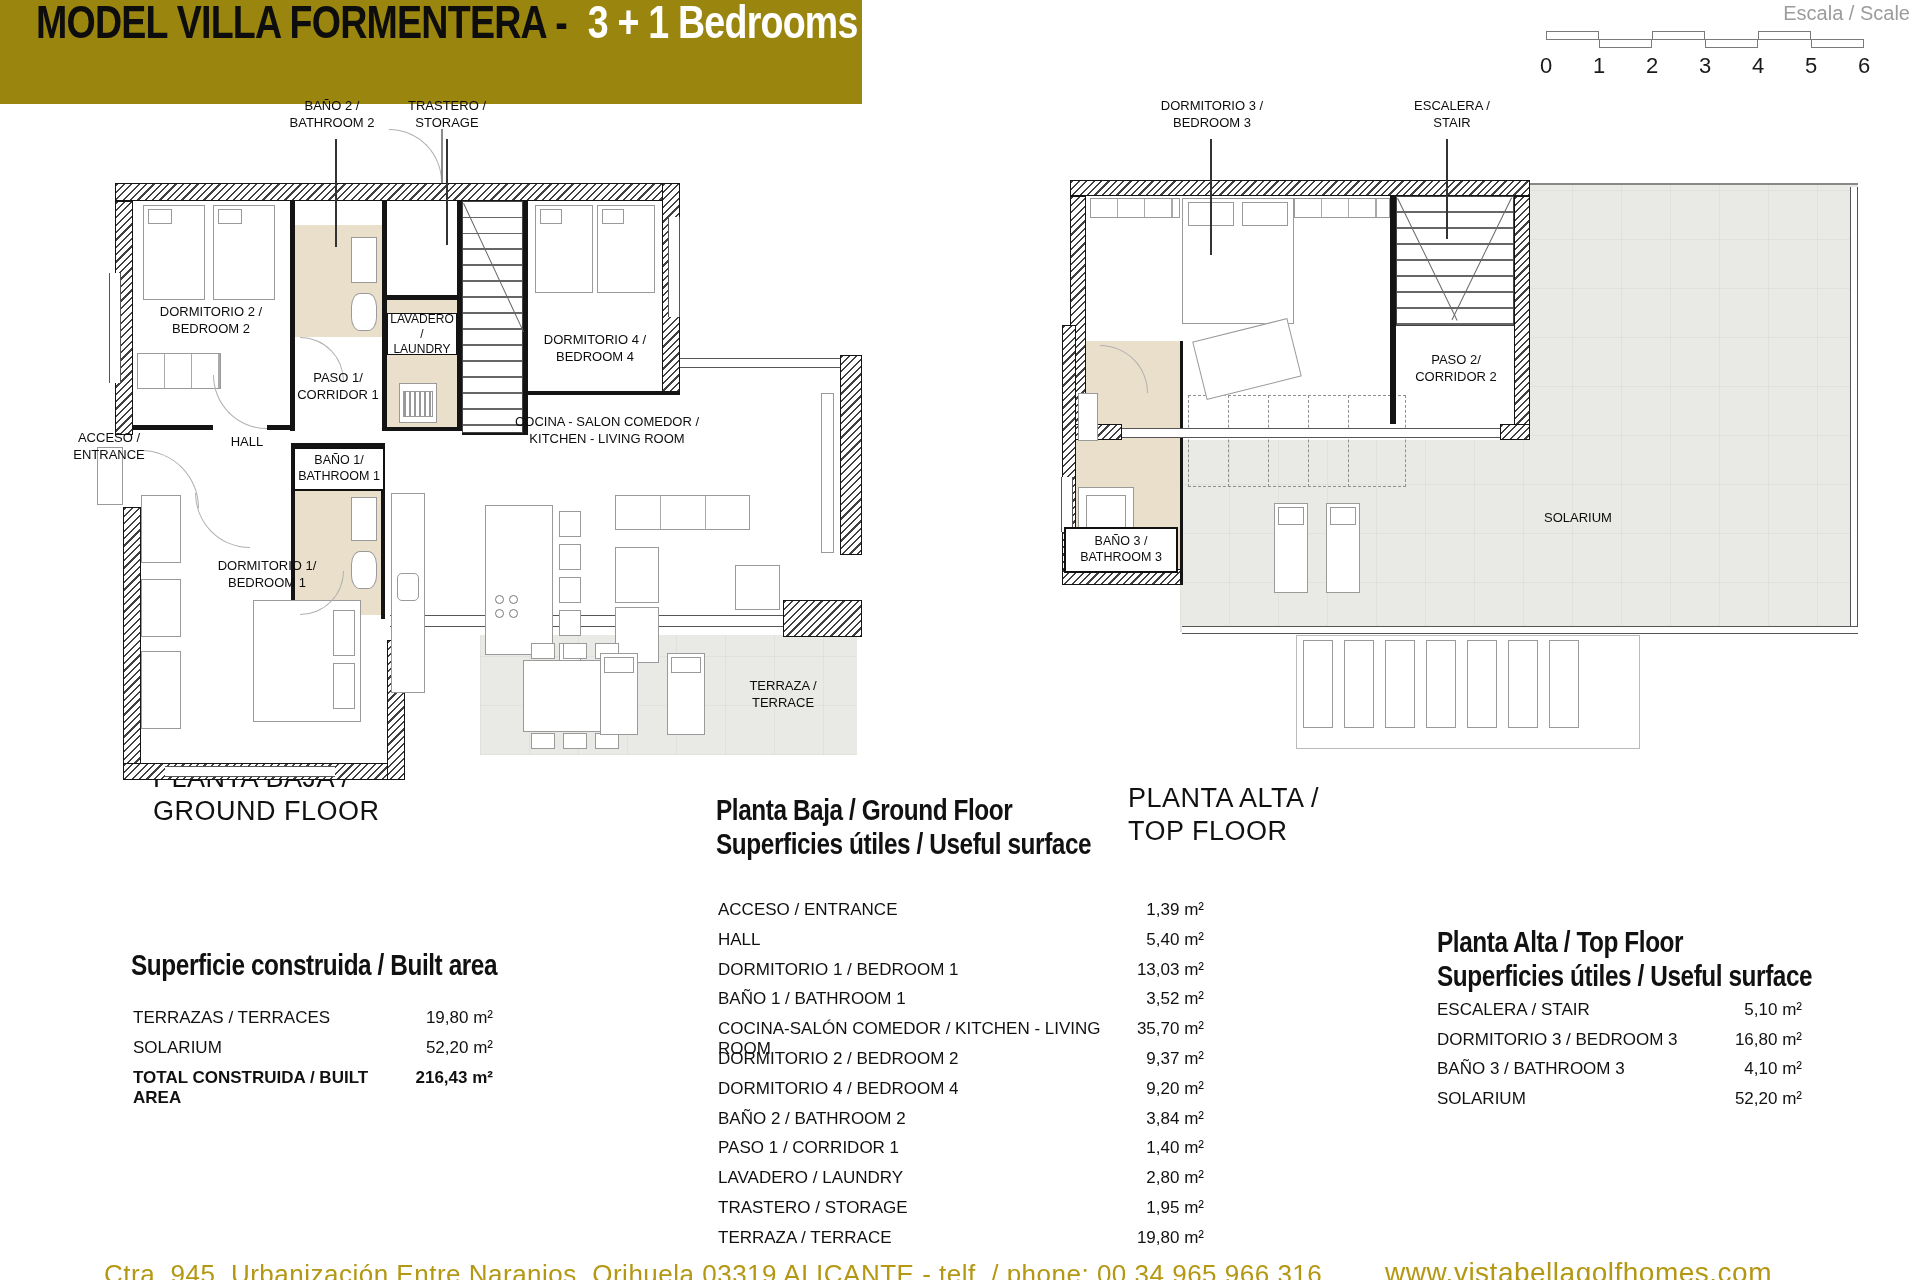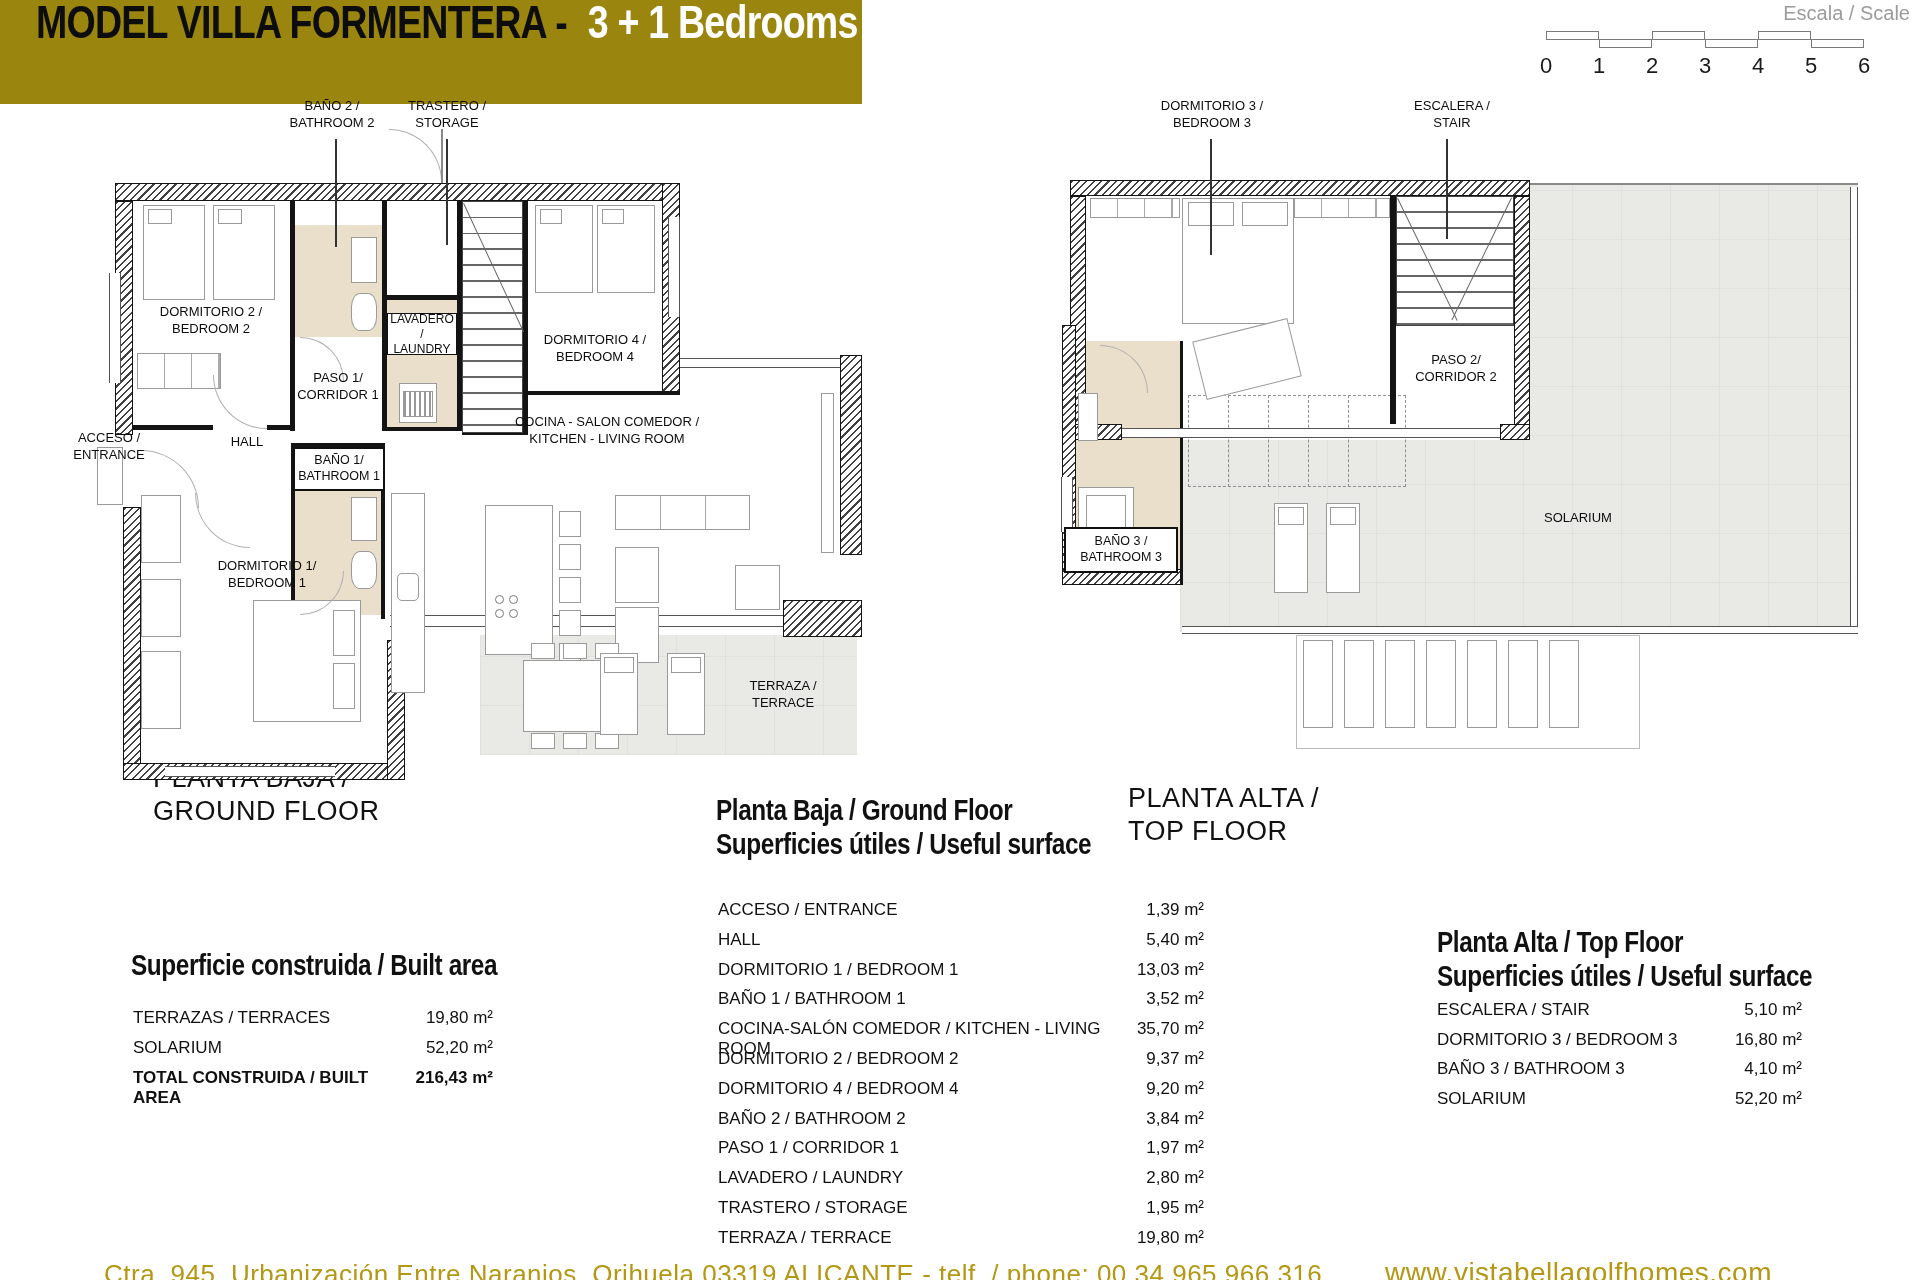--- a/index.html
+++ b/index.html
@@ -355,21 +355,21 @@
     <div class="drow" style="height:29.8px;">
         <span class="lab">DORMITORIO 4 / BEDROOM 4</span>
         <span class="val">9,20 m²</span>
       </div>
     <div class="drow" style="height:29.8px;">
         <span class="lab">BAÑO 2 / BATHROOM 2</span>
         <span class="val">3,84 m²</span>
       </div>
     <div class="drow" style="height:29.8px;">
         <span class="lab">PASO 1 / CORRIDOR 1</span>
-        <span class="val">1,97 m²</span>
+        <span class="val">1,40 m²</span>
       </div>
     <div class="drow" style="height:29.8px;">
         <span class="lab">LAVADERO / LAUNDRY</span>
         <span class="val">2,80 m²</span>
       </div>
     <div class="drow" style="height:29.8px;">
         <span class="lab">TRASTERO / STORAGE</span>
         <span class="val">1,95 m²</span>
       </div>
     <div class="drow" style="height:29.8px;">

